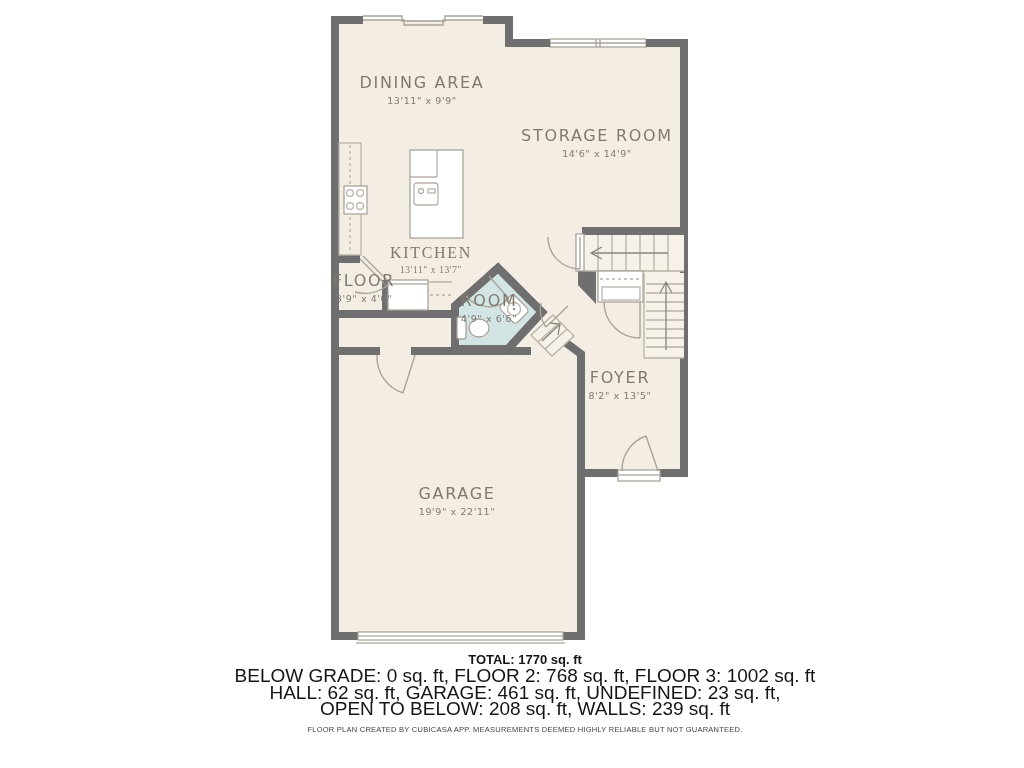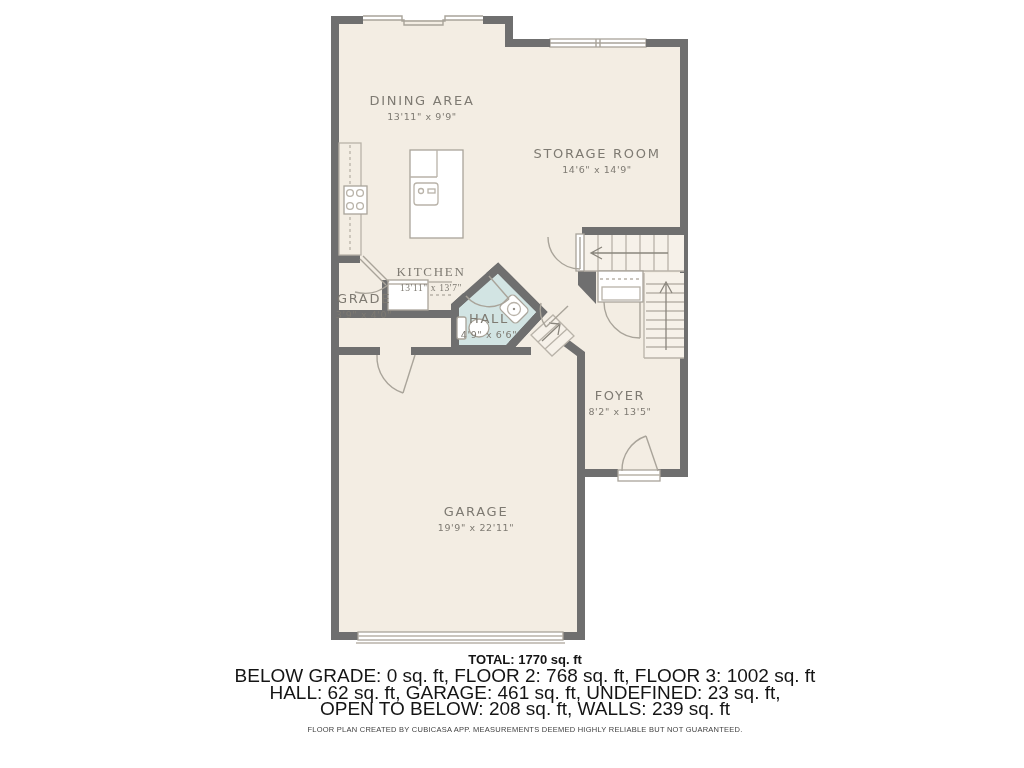--- a/index.html
+++ b/index.html
@@ -23,21 +23,21 @@
   .door{stroke:var(--doorline);stroke-width:1.4;fill:none;}
   .arrow{stroke:#8a867d;stroke-width:1.3;fill:none;}
   .dash{stroke-dasharray:3 3;}
   .floorfill{fill:var(--floor);stroke:none;}
   .stairfill{fill:var(--stair);stroke:none;}
   .bathfill{fill:var(--bath);stroke:var(--wall);stroke-width:8;stroke-linejoin:miter;}
 
   .room-label{position:absolute;transform:translateX(-50%);text-align:center;
               color:var(--label);white-space:nowrap;
               font-family:"DejaVu Sans", sans-serif;}
-  .room-name{font-size:13px;letter-spacing:1.7px;margin-top:20px;}
+  .room-name{font-size:16px;letter-spacing:1.7px;}
   .room-dims{font-size:9.5px;letter-spacing:.6px;margin-top:3px;}
 
   #summary{position:absolute;left:0;top:652px;width:100%;text-align:center;color:var(--ink);margin-left:13px;}
   #summary .total{font-size:13px;font-weight:700;line-height:16px;}
   #summary .line{font-size:19px;line-height:16.5px;}
   #summary .disclaimer{margin-top:7px;font-size:7.5px;letter-spacing:.25px;color:#3f3f3f;text-align:center;}
 </style>
 </head>
 <body>
 
@@ -185,32 +185,32 @@
   </div>
   <div class="room-label" style="left:597px;top:126px;">
     <div class="room-name">STORAGE ROOM</div>
     <div class="room-dims">14'6" x 14'9"</div>
   </div>
   <div class="room-label" style="left:431px;top:244px;font-family:Liberation Serif, serif;">
     <div class="room-name">KITCHEN</div>
     <div class="room-dims">13'11" x 13'7"</div>
   </div>
   <div class="room-label" style="left:364px;top:271px;">
-    <div class="room-name">GRADE</div>
+    <div class="room-name">FLOOR</div>
     <div class="room-dims">3'9" x 4'0"</div>
   </div>
   <div class="room-label" style="left:489px;top:291px;">
-    <div class="room-name">HALL</div>
+    <div class="room-name">ROOM</div>
     <div class="room-dims">4'9" x 6'6"</div>
   </div>
   <div class="room-label" style="left:620px;top:368px;">
     <div class="room-name">FOYER</div>
     <div class="room-dims">8'2" x 13'5"</div>
   </div>
-  <div class="room-label" style="left:476px;top:484px;">
+  <div class="room-label" style="left:457px;top:484px;">
     <div class="room-name">GARAGE</div>
     <div class="room-dims">19'9" x 22'11"</div>
   </div>
 
   <div id="summary">
     <div class="total">TOTAL: 1770 sq. ft</div>
     <div class="line">BELOW GRADE: 0 sq. ft, FLOOR 2: 768 sq. ft, FLOOR 3: 1002 sq. ft</div>
     <div class="line">HALL: 62 sq. ft, GARAGE: 461 sq. ft, UNDEFINED: 23 sq. ft,</div>
     <div class="line">OPEN TO BELOW: 208 sq. ft, WALLS: 239 sq. ft</div>
     <div class="disclaimer">FLOOR PLAN CREATED BY CUBICASA APP. MEASUREMENTS DEEMED HIGHLY RELIABLE BUT NOT GUARANTEED.</div>

